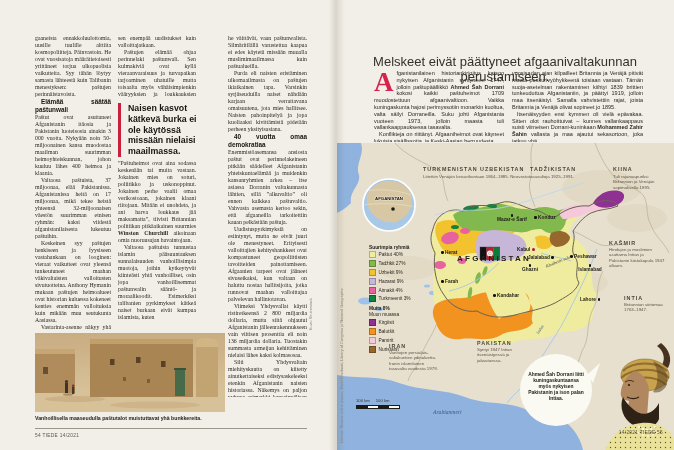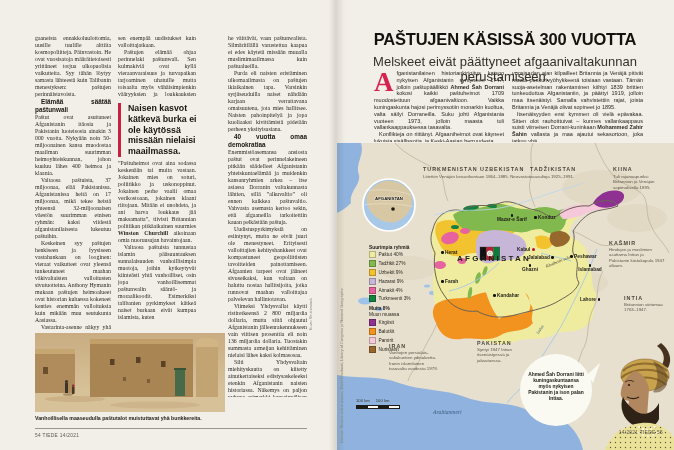--- a/index.html
+++ b/index.html
@@ -133,21 +133,20 @@
       <path d="M37 54 l2.4 0 l0 7 l-2.4 0 Z" fill="#46392c"></path>
       <circle cx="38.2" cy="52.8" r="1.3" fill="#8c2f25"></circle>
       <ellipse cx="33" cy="61.5" rx="5" ry="1.2" fill="#9d7f55" opacity=".8"></ellipse>
     </svg>
   </div>
   <div class="abs caption" style="left:35px;top:415px;width:270px;">Vanhoillisella maaseudulla paštutalot muistuttavat yhä bunkkereita.</div>
 
   <div class="abs rule" style="left:35px;top:428px;width:272px;"></div>
   <div class="abs folio" style="left:35px;top:433px;">54  TIEDE  14/2021</div>
 
-  <div class="abs title" style="left:355px;top:30px;width:300px;">PAŠTUJEN KÄSISSÄ 300 VUOTTA</div>
   <div class="abs subtitle" style="left:355px;top:54px;width:300px;">Melskeet eivät päättyneet afgaanivaltakunnan perustamiseen.</div>
 
   <div class="abs intro" style="left:374px;top:70px;width:130px;height:72px;">
     <p><span class="dropcap">A</span><span>fganistanilainen historiankirjoitus katsoo nykyisen Afganistanin syntyneen 1747, jolloin paštupäällikkö </span><span class="bname">Ahmed Šah Dorrani</span><span> kokosi kaikki paštuheimot 1709 muodostettuun afgaanivaltioon. Vaikka kuningaskunta hajosi perimyssotiin monarkin kuoltua, valta säilyi Dorraneilla. Suku johti Afganistania vuoteen 1973, jolloin maasta tuli vallankaappauksessa tasavalta.</span></p>
     <p>Konflikteja on riittänyt. Afgaaniheimot ovat käyneet lukuisia sisällissotia, ja Keski-Aasian herruudesta</p>
   </div>
   <div class="abs intro" style="left:512px;top:70px;width:131px;height:72px;">
     <p>vuosisadan ajan kilpailleet Britannia ja Venäjä pitivät maata puskurivyöhykkeenä toisiaan vastaan. Tämän suoja-asetelman rakentaminen kiihtyi 1839 brittien tunkeuduttua Afganistaniin, ja päättyi 1919, jolloin maa itsenäistyi. Samalla vahvistettiin rajat, joista Britannia ja Venäjä olivat sopineet jo 1895.</p>
     <p><span>Itsenäisyyden ensi kymmen oli vielä epävakaa. Sitten olot rauhoittuivat – kunnes vallankaappaus suisti viimeisen Dorrani-kuninkaan </span><span class="bname">Mohammed Zahir Šahin</span><span> vallasta ja maa ajautui sekasortoon, joka jatkuu yhä.</span></p>
   </div>

